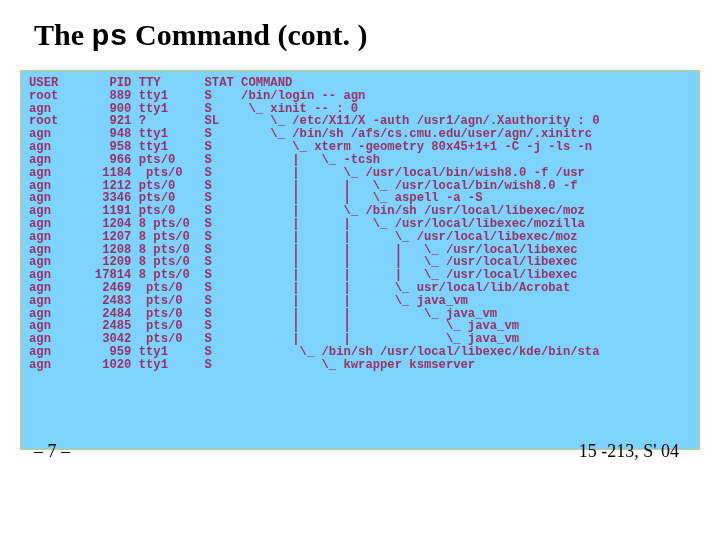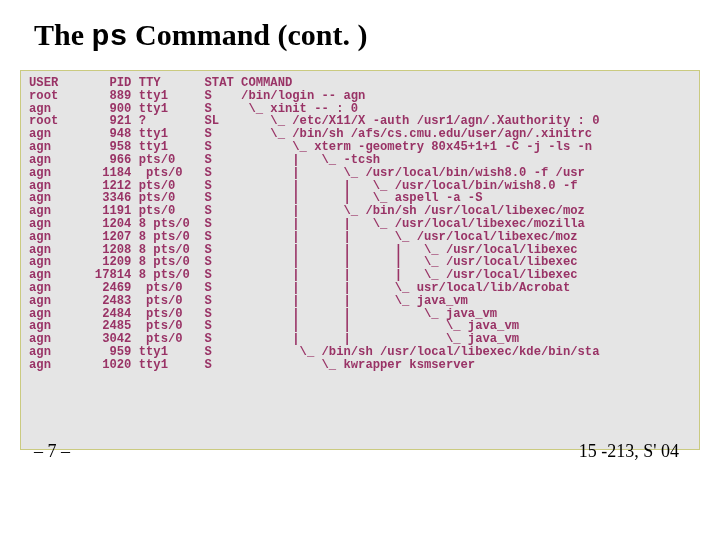--- a/index.html
+++ b/index.html
@@ -27,21 +27,21 @@
   h1.title .mono {
     font-family: 'Courier New', monospace;
     font-weight: bold;
   }
   .codebox {
     position: absolute;
     left: 20px;
     top: 70px;
     width: 680px;
     height: 380px;
-    background: #e5e5e5;
+    background: #7dd3fc;
     border: 1px solid #caca80;
     box-sizing: border-box;
     padding: 6px 8px;
     overflow: hidden;
   }
   pre.ps {
     margin: 0;
     font-family: 'Courier New', monospace;
     font-size: 12.2px;
     line-height: 1.05;

